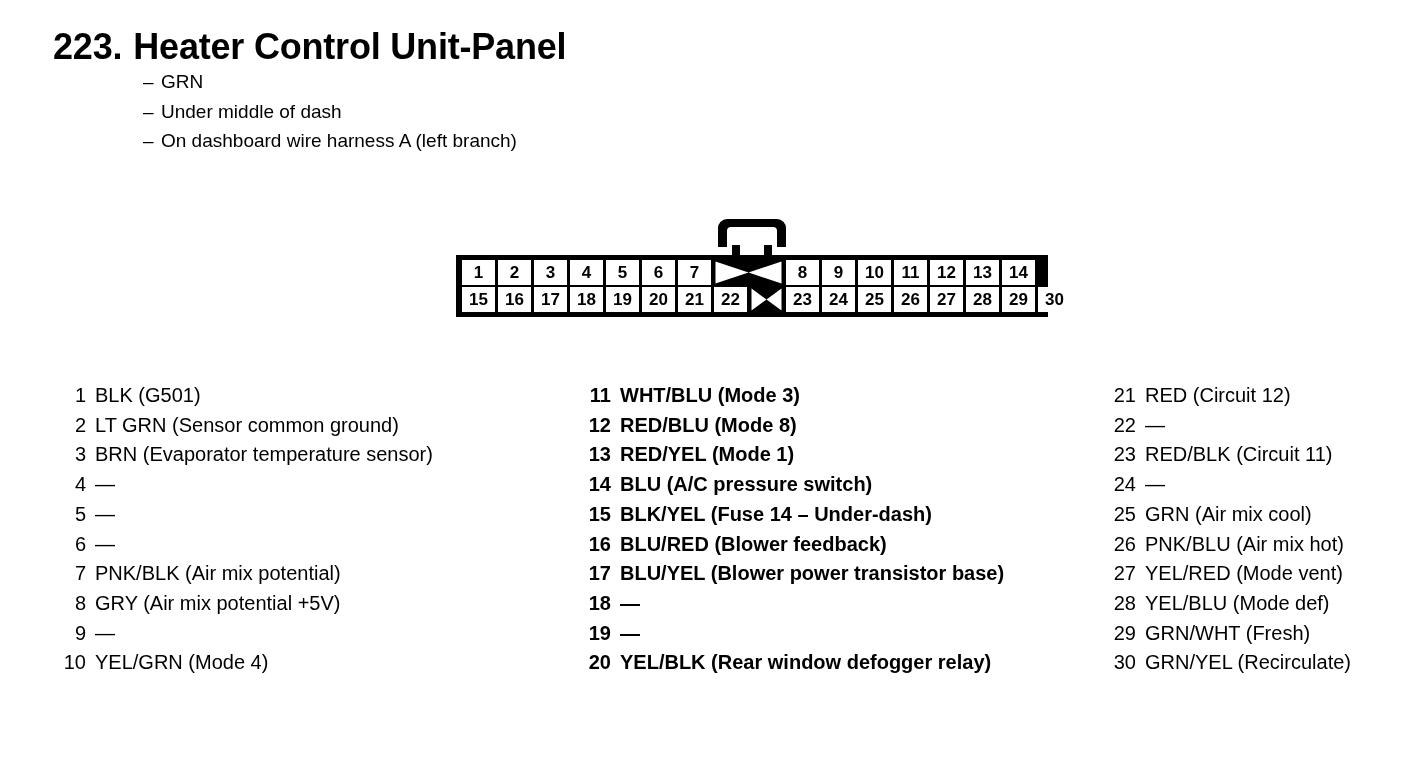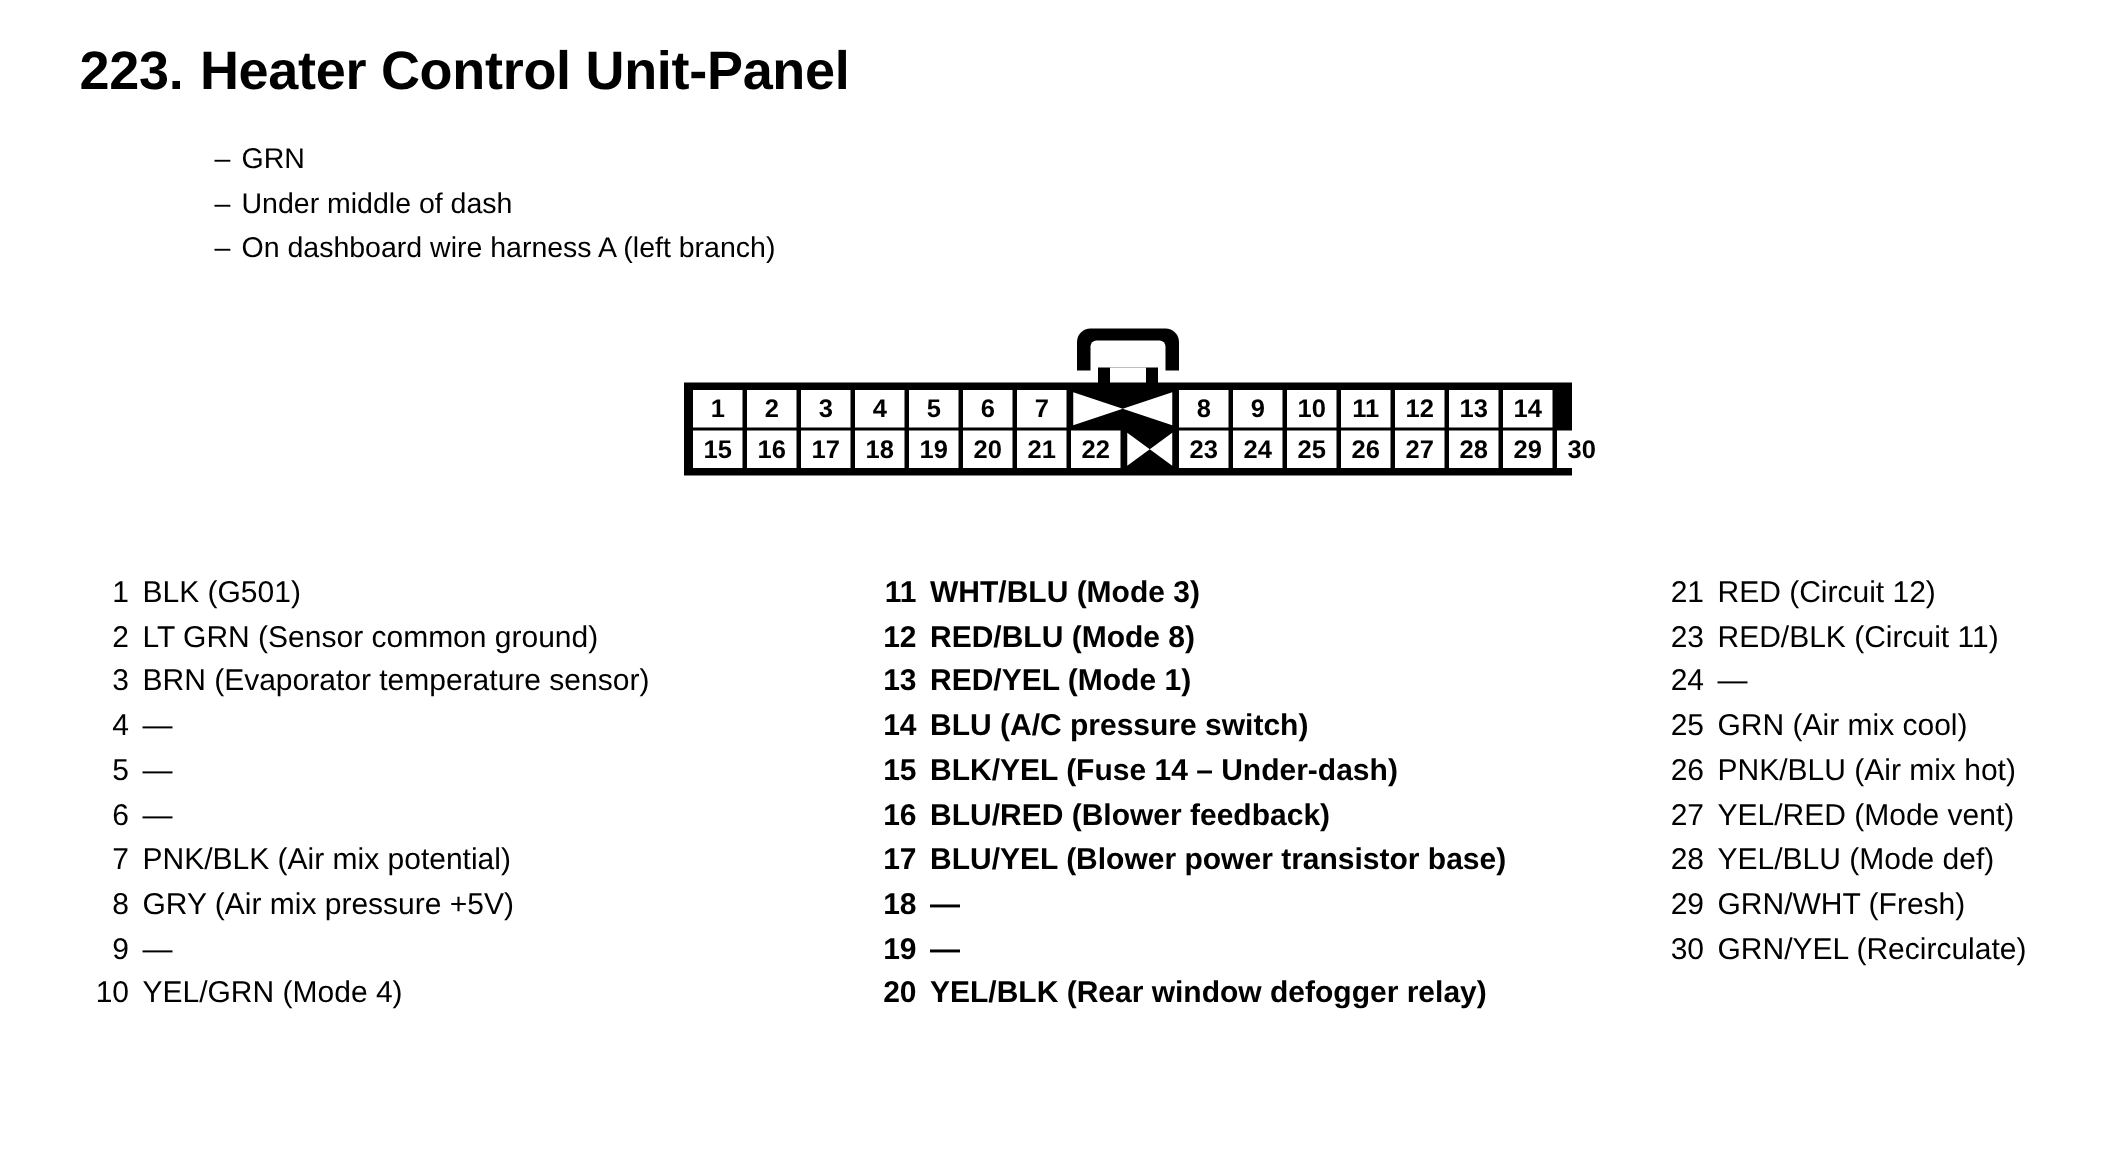--- a/index.html
+++ b/index.html
@@ -24,21 +24,21 @@
     font-size: 36px;
     font-weight: bold;
     letter-spacing: -0.2px;
     white-space: nowrap;
   }
   #page-title .title-num { margin-right: 11px; }
 
   #location-notes {
     position: absolute;
     left: 143px;
-    top: 92px;
+    top: 67px;
     font-size: 19px;
     line-height: 29.5px;
   }
   .note-line { white-space: nowrap; }
   .note-dash {
     display: inline-block;
     width: 18px;
   }
 
   
@@ -220,38 +220,39 @@
 </div>
 
 <div class="pin-list" id="pin-list-col-1">
     <div class="pin-entry"><span class="pin-no">1</span><span class="pin-desc">BLK (G501)</span></div>
     <div class="pin-entry"><span class="pin-no">2</span><span class="pin-desc">LT GRN (Sensor common ground)</span></div>
     <div class="pin-entry"><span class="pin-no">3</span><span class="pin-desc">BRN (Evaporator temperature sensor)</span></div>
     <div class="pin-entry"><span class="pin-no">4</span><span class="pin-desc">—</span></div>
     <div class="pin-entry"><span class="pin-no">5</span><span class="pin-desc">—</span></div>
     <div class="pin-entry"><span class="pin-no">6</span><span class="pin-desc">—</span></div>
     <div class="pin-entry"><span class="pin-no">7</span><span class="pin-desc">PNK/BLK (Air mix potential)</span></div>
-    <div class="pin-entry"><span class="pin-no">8</span><span class="pin-desc">GRY (Air mix pressure +5V)</span></div>
+    <div class="pin-entry"><span class="pin-no">8</span><span class="pin-desc">GRY (Air mix potential +5V)</span></div>
     <div class="pin-entry"><span class="pin-no">9</span><span class="pin-desc">—</span></div>
     <div class="pin-entry"><span class="pin-no">10</span><span class="pin-desc">YEL/GRN (Mode 4)</span></div>
   </div>
 <div class="pin-list" id="pin-list-col-2">
     <div class="pin-entry"><span class="pin-no">11</span><span class="pin-desc">WHT/BLU (Mode 3)</span></div>
     <div class="pin-entry"><span class="pin-no">12</span><span class="pin-desc">RED/BLU (Mode 8)</span></div>
     <div class="pin-entry"><span class="pin-no">13</span><span class="pin-desc">RED/YEL (Mode 1)</span></div>
     <div class="pin-entry"><span class="pin-no">14</span><span class="pin-desc">BLU (A/C pressure switch)</span></div>
     <div class="pin-entry"><span class="pin-no">15</span><span class="pin-desc">BLK/YEL (Fuse 14 – Under-dash)</span></div>
     <div class="pin-entry"><span class="pin-no">16</span><span class="pin-desc">BLU/RED (Blower feedback)</span></div>
     <div class="pin-entry"><span class="pin-no">17</span><span class="pin-desc">BLU/YEL (Blower power transistor base)</span></div>
     <div class="pin-entry"><span class="pin-no">18</span><span class="pin-desc">—</span></div>
     <div class="pin-entry"><span class="pin-no">19</span><span class="pin-desc">—</span></div>
     <div class="pin-entry"><span class="pin-no">20</span><span class="pin-desc">YEL/BLK (Rear window defogger relay)</span></div>
   </div>
 <div class="pin-list" id="pin-list-col-3">
     <div class="pin-entry"><span class="pin-no">21</span><span class="pin-desc">RED (Circuit 12)</span></div>
+    <div class="pin-entry"><span class="pin-no">22</span><span class="pin-desc">—</span></div>
     <div class="pin-entry"><span class="pin-no">23</span><span class="pin-desc">RED/BLK (Circuit 11)</span></div>
     <div class="pin-entry"><span class="pin-no">24</span><span class="pin-desc">—</span></div>
     <div class="pin-entry"><span class="pin-no">25</span><span class="pin-desc">GRN (Air mix cool)</span></div>
     <div class="pin-entry"><span class="pin-no">26</span><span class="pin-desc">PNK/BLU (Air mix hot)</span></div>
     <div class="pin-entry"><span class="pin-no">27</span><span class="pin-desc">YEL/RED (Mode vent)</span></div>
     <div class="pin-entry"><span class="pin-no">28</span><span class="pin-desc">YEL/BLU (Mode def)</span></div>
     <div class="pin-entry"><span class="pin-no">29</span><span class="pin-desc">GRN/WHT (Fresh)</span></div>
     <div class="pin-entry"><span class="pin-no">30</span><span class="pin-desc">GRN/YEL (Recirculate)</span></div>
   </div>
 

